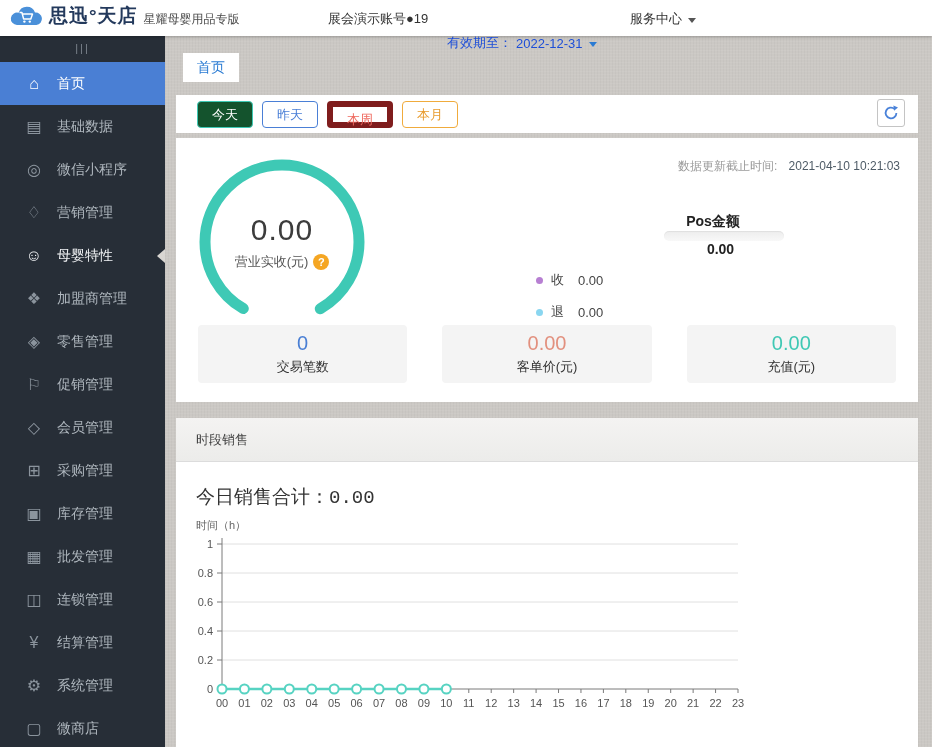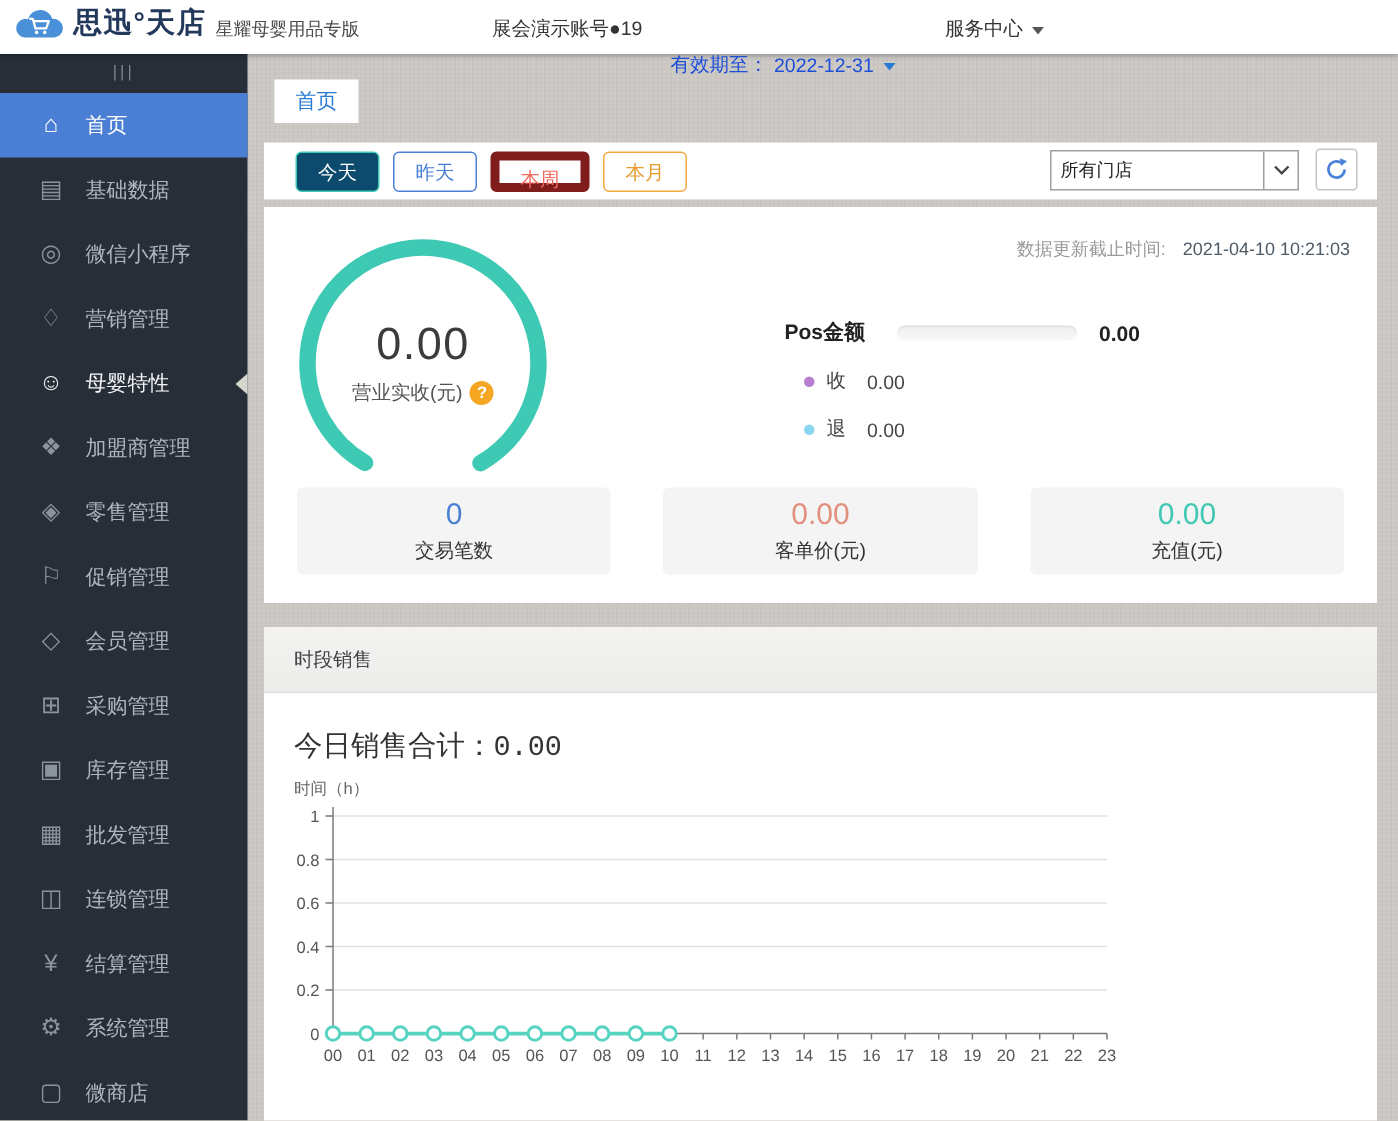--- a/index.html
+++ b/index.html
@@ -41,21 +41,21 @@
     border-top:7px solid transparent; border-bottom:7px solid transparent; border-right:8px solid #d9d6d2; }
 
   
   .tab-home { position:absolute; left:183px; top:53px; width:56px; height:29px; background:#fff;
     color:#2a7bd3; font-size:14px; text-align:center; line-height:29px; cursor:pointer; }
 
   .toolbar { position:absolute; left:176px; top:95px; width:742px; height:38px; background:#fff; }
   .filters { position:absolute; left:21px; top:6px; display:flex; }
   .fbtn { height:27px; padding:0 14px; margin-right:9px; border-radius:4px; font-size:13px;
     line-height:25px; background:#fff; cursor:pointer; }
-  .fbtn.teal-solid { background:#0c4a6e; border:1px solid #3ec9b5; color:#fff;text-align:center; }
+  .fbtn.teal-solid { background:#14532d; border:1px solid #3ec9b5; color:#fff;text-align:center; }
   .fbtn.blue { border:1px solid #4a7fd6; color:#4a7fd6; }
   .fbtn.red { border:6px solid #7f1d1d; color:#ef6a5f; }
   .fbtn.orange { border:1px solid #f0ab3c; color:#e89b2d; }
   .store-select { position:absolute; left:524px; top:5px; width:166px; height:27px; background:#fff;
     border:1px solid #9f9f9f; display:flex; cursor:pointer; }
   .store-select .val { flex:1; font-size:12px; color:#222; line-height:25px; padding-left:6px; }
   .store-select .arrow-box { width:23px; border-left:1px solid #9f9f9f; display:flex;
     align-items:center; justify-content:center; }
   .refresh-btn { position:absolute; left:701px; top:4px; width:28px; height:28px; background:#fff;
     border:1px solid #c4c4c4; border-radius:3px; display:flex; align-items:center; justify-content:center; cursor:pointer; }
@@ -66,21 +66,21 @@
   .update-line .lbl { color:#9a9a9a; }
   .update-line .val { color:#4e5b66; margin-left:8px; }
   .gauge-wrap { position:absolute; left:21px; top:19px; width:170px; height:170px; }
   .gauge-text { position:absolute; left:0; top:0; width:170px; height:170px; display:flex;
     flex-direction:column; align-items:center; justify-content:center; }
   .gauge-num { font-size:30px; color:#3c3c3c; letter-spacing:1px; }
   .gauge-lbl { font-size:13px; color:#555; margin-top:6px; display:flex; align-items:center; }
   .help-badge { display:inline-block; width:16px; height:16px; border-radius:50%; background:#f5a623;
     color:#fff; font-size:11px; font-weight:bold; text-align:center; line-height:16px; margin-left:5px; cursor:pointer; }
   .pos-block { position:absolute; left:347px; top:75px; width:380px; }
-  .pos-row1 { display:flex; align-items:center; }
+  .pos-row1 { display:flex; align-items:center;flex-direction:column; }
   .pos-title { font-size:14px; font-weight:bold; color:#222; }
   .pos-bar { width:120px; height:10px; border-radius:5px; margin-left:21px;
     background:linear-gradient(#ededed,#f8f8f8); box-shadow:inset 0 1px 1px rgba(0,0,0,.06); }
   .pos-total { font-size:14px; font-weight:bold; color:#222; margin-left:15px; }
   .pos-sub { display:flex; align-items:center; margin-top:14px; margin-left:13px; font-size:13px; color:#444; }
   .dot { width:7px; height:7px; border-radius:50%; margin-right:8px; }
   .pos-sub .v { margin-left:14px; }
   .cards { position:absolute; left:22px; top:187px; width:698px; display:flex; }
   .card { width:210px; height:58px; background:#f4f4f4; border-radius:4px; margin-right:35px;
     display:flex; flex-direction:column; align-items:center; justify-content:center; }
@@ -192,28 +192,20 @@
 </div>
 
 <div class="tab-home">首页</div>
 
 <div class="toolbar">
   <div class="filters">
     <div class="fbtn teal-solid">今天</div>
     <div class="fbtn blue">昨天</div>
     <div class="fbtn red">本周</div>
     <div class="fbtn orange">本月</div>
-  </div>
-  <div class="store-select">
-    <span class="val">所有门店</span>
-    <span class="arrow-box">
-      <svg width="11" height="7" viewBox="0 0 11 7">
-        <polyline points="1,1 5.5,5.5 10,1" fill="none" stroke="#444" stroke-width="1.6"></polyline>
-      </svg>
-    </span>
   </div>
   <div class="refresh-btn">
     <svg width="18" height="18" viewBox="0 0 20 20">
       <path d="M16 10 a6 6 0 1 1 -2.1-4.6" fill="none" stroke="#4a82d9" stroke-width="2"></path>
       <polygon points="12.6,1.6 17.8,3.8 13.4,7.4" fill="#4a82d9"></polygon>
     </svg>
   </div>
 </div>
 
 <div class="panel1">

